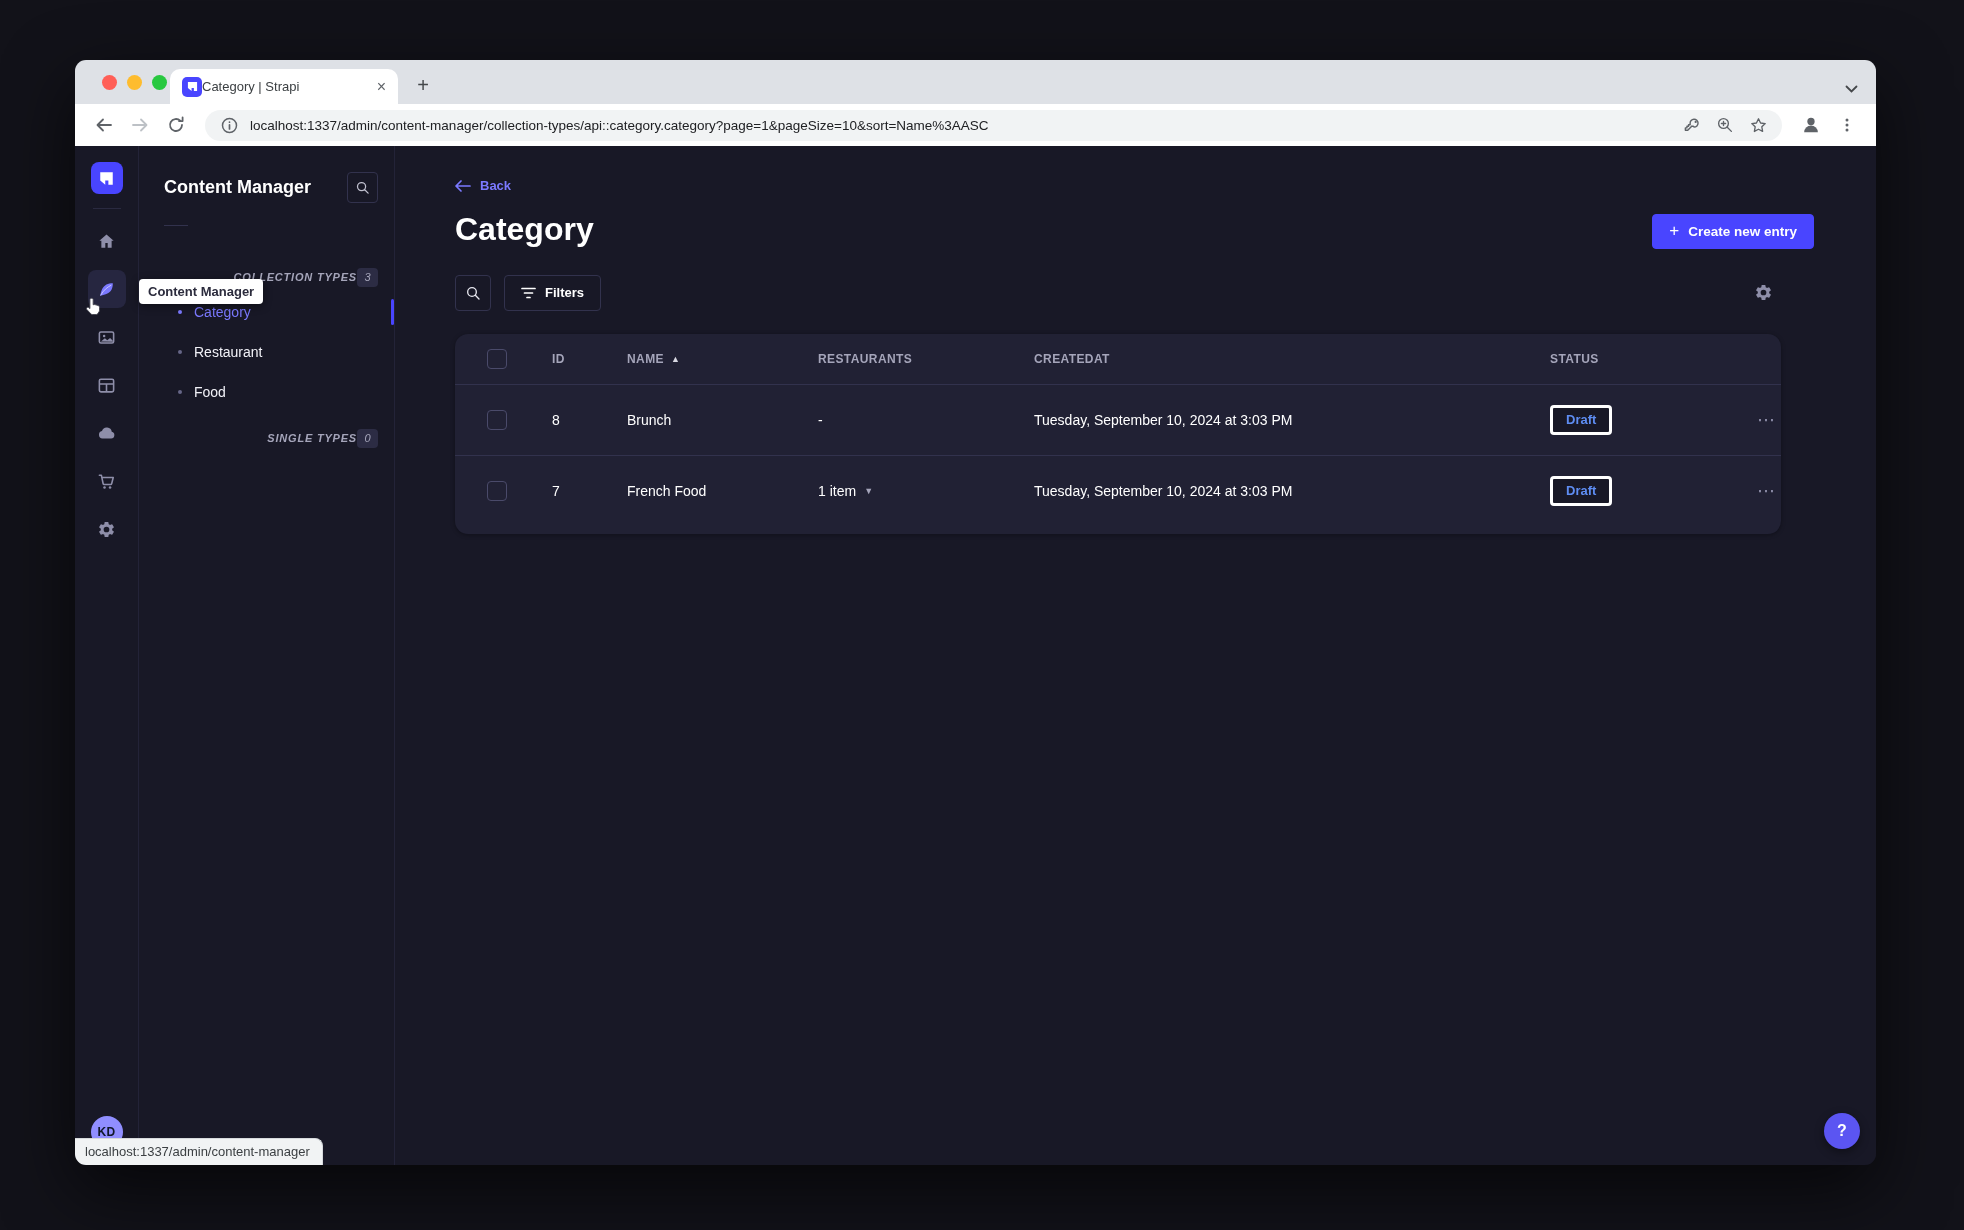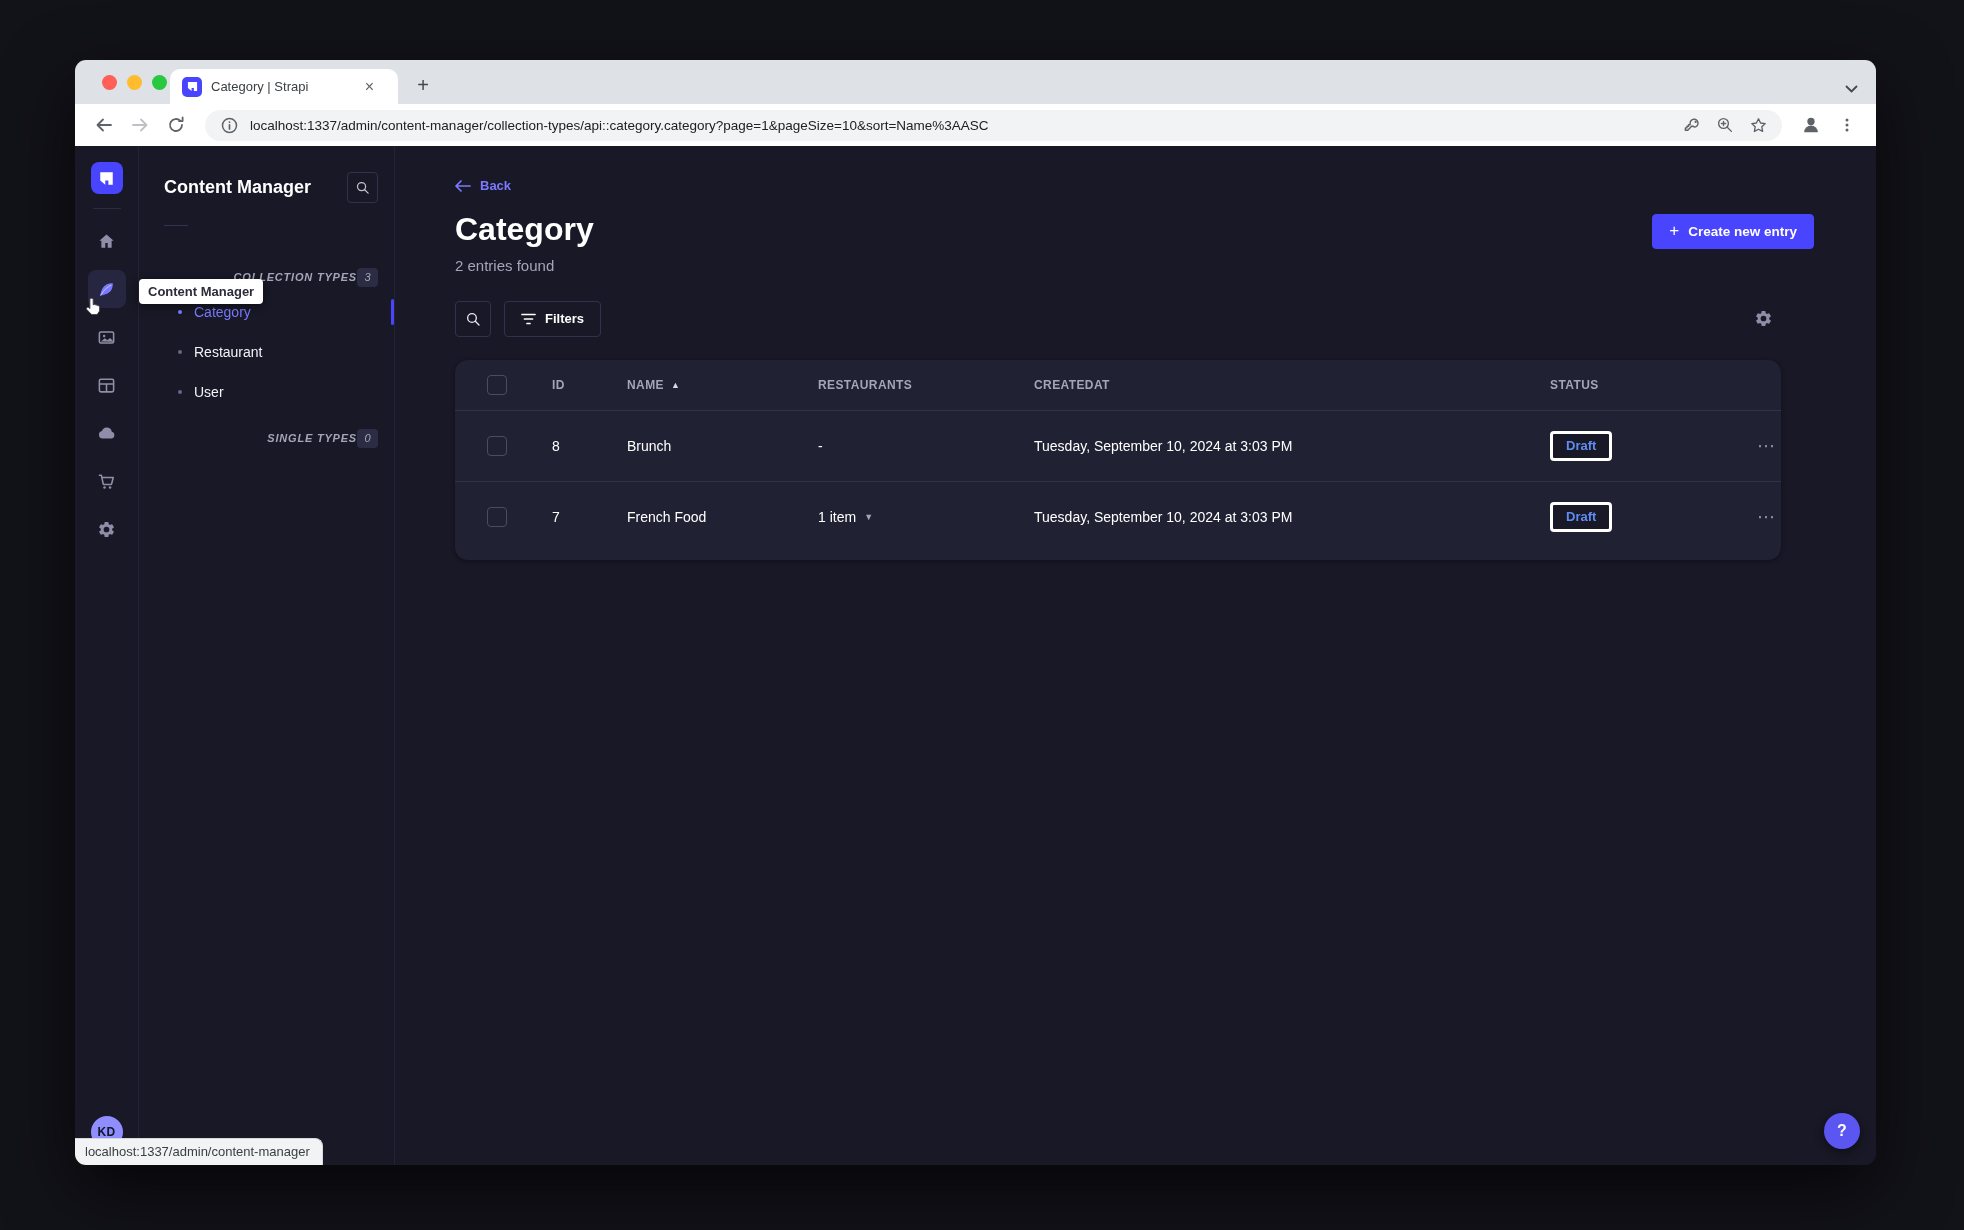--- a/index.html
+++ b/index.html
@@ -9,21 +9,21 @@
   .window { position:absolute; left:75px; top:60px; width:1801px; height:1105px;
     border-radius:11px; overflow:hidden; display:flex; flex-direction:column;
     box-shadow:0 25px 70px rgba(0,0,0,.65); }
 
   
   .tabbar { height:44px; background:#dee1e6; position:relative; flex:none; }
   .lights { position:absolute; left:27px; top:15px; display:flex; gap:10px; }
   .light { width:15px; height:15px; border-radius:50%; }
   .light.r { background:#ff5f57; } .light.y { background:#febc2e; } .light.g { background:#28c840; }
   .tab { position:absolute; left:95px; bottom:0; width:228px; height:35px; background:#fff;
-    border-radius:10px 10px 0 0; display:flex; align-items:center; padding:0 20px 0 12px; gap:9px; }
+    border-radius:10px 10px 0 0; display:flex; align-items:center; padding:0 8px 0 12px; gap:0; }
   .favicon { width:20px; height:20px; border-radius:5px; background:#4945ff; flex:none;
     display:flex; align-items:center; justify-content:center; }
   .tab-title { font-size:13px; color:#3c4043; white-space:nowrap; overflow:hidden; flex:1; }
   .tab-close { color:#5f6368; font-size:16px; line-height:1; padding:2px 4px; border-radius:4px; }
   .newtab { position:absolute; left:335px; bottom:6px; width:26px; height:26px; color:#44474a;
     font-size:20px; display:flex; align-items:center; justify-content:center; border-radius:50%; }
   .tab-chevron { position:absolute; right:18px; bottom:11px; }
 
   .toolbar { height:42px; background:#fff; flex:none; display:flex; align-items:center; padding:16px 14px; gap:6px; }
   .navbtn { width:30px; height:30px; display:flex; align-items:center; justify-content:center; border-radius:50%; flex:none; }
@@ -276,40 +276,39 @@
           <span class="dot"></span>
           <span>Category</span>
           <span class="active-bar"></span>
         </div>
         <div class="ct-item">
           <span class="dot"></span>
           <span>Restaurant</span>
         </div>
         <div class="ct-item">
           <span class="dot"></span>
-          <span>User</span>
+          <span>Food</span>
         </div>
       </div>
       <div class="sec-label-row" style="margin-top:14px;">
         <span class="sec-label">SINGLE TYPES</span>
         <span class="sec-badge">0</span>
       </div>
     </div>
 
     <div class="tooltip">Content Manager</div>
 
     <div class="main">
       <div class="backrow">
         <svg width="16" height="12" viewBox="0 0 16 12">
             <path d="M15 6H1.5 M6 1 1 6l5 5" fill="none" stroke="#7b79ff" stroke-width="1.7" stroke-linecap="round" stroke-linejoin="round"></path>
           </svg>
         <span>Back</span>
       </div>
       <div class="page-title">Category</div>
-      <div class="subtitle">2 entries found</div>
 
       <button class="create-btn">
         <span class="plus">+</span>
         <span>Create new entry</span>
       </button>
 
       <div class="list-toolbar">
         <div class="icon-btn-sq lg">
           <svg width="16" height="16" viewBox="0 0 24 24">
               <circle cx="10.5" cy="10.5" r="6.5" fill="none" stroke="#e8e8f0" stroke-width="2"></circle>

